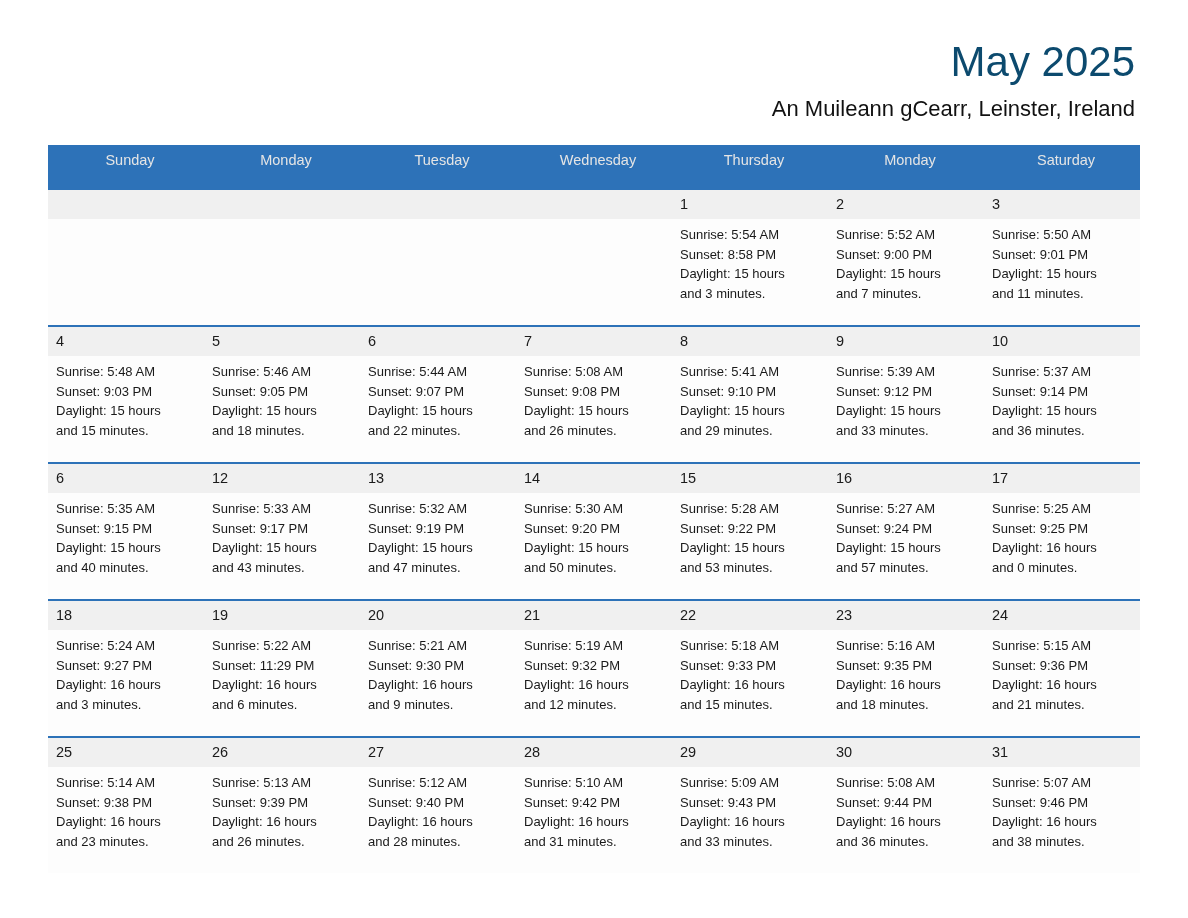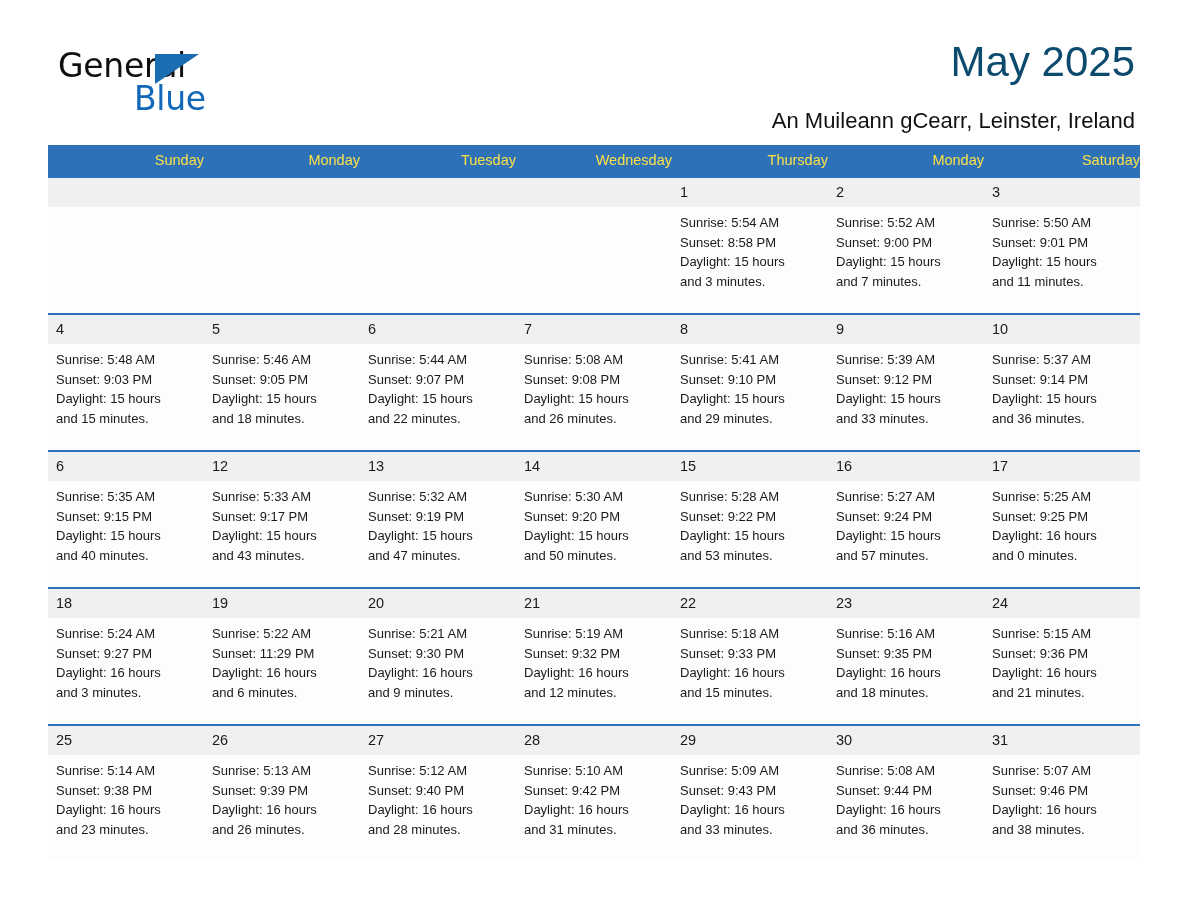--- a/index.html
+++ b/index.html
@@ -72,40 +72,40 @@
     text-align: right;
   }
   .month-title {
     font-size: 42px;
     font-weight: 400;
     line-height: 52px;
     color: #0c4a6e;
     letter-spacing: 0px;
   }
   .location {
-    margin-top: 20px;
+    margin-top: 8px;
     font-size: 22px;
     font-weight: 400;
     line-height: 26px;
     color: #111111;
   }
 
   
   .calendar {
     width: 1092px;
     border-collapse: collapse;
     table-layout: fixed;
   }
   .calendar th {
     background: #2d72b8;
-    color: #fde047;
+    color: #e5e5e5;
     font-size: 14.5px;
     font-weight: 400;
-    text-align: right;
-    padding: 7px 0 8px 8px;
+    text-align: center;
+    padding: 7px 0 20px 8px;
     border: none;
   }
   .calendar td {
     vertical-align: top;
     padding: 0;
     border-top: 2px solid #2d72b8;
     width: 156px;
     height: 135px;
     background: #fdfdfd;
   }
@@ -130,25 +130,20 @@
     white-space: nowrap;
   }
 </style>
 </head>
 <body>
 
 <div class="page">
 
   <div class="header">
 
-    <div class="brand">
-      <span class="brand-general">General</span>
-      <span class="brand-triangle"></span>
-      <span class="brand-blue">Blue</span>
-    </div>
 
     <div class="title-block">
       <div class="month-title">May 2025</div>
       <div class="location">An Muileann gCearr, Leinster, Ireland</div>
     </div>
 
   </div>
 
   <table class="calendar">
     <thead>

